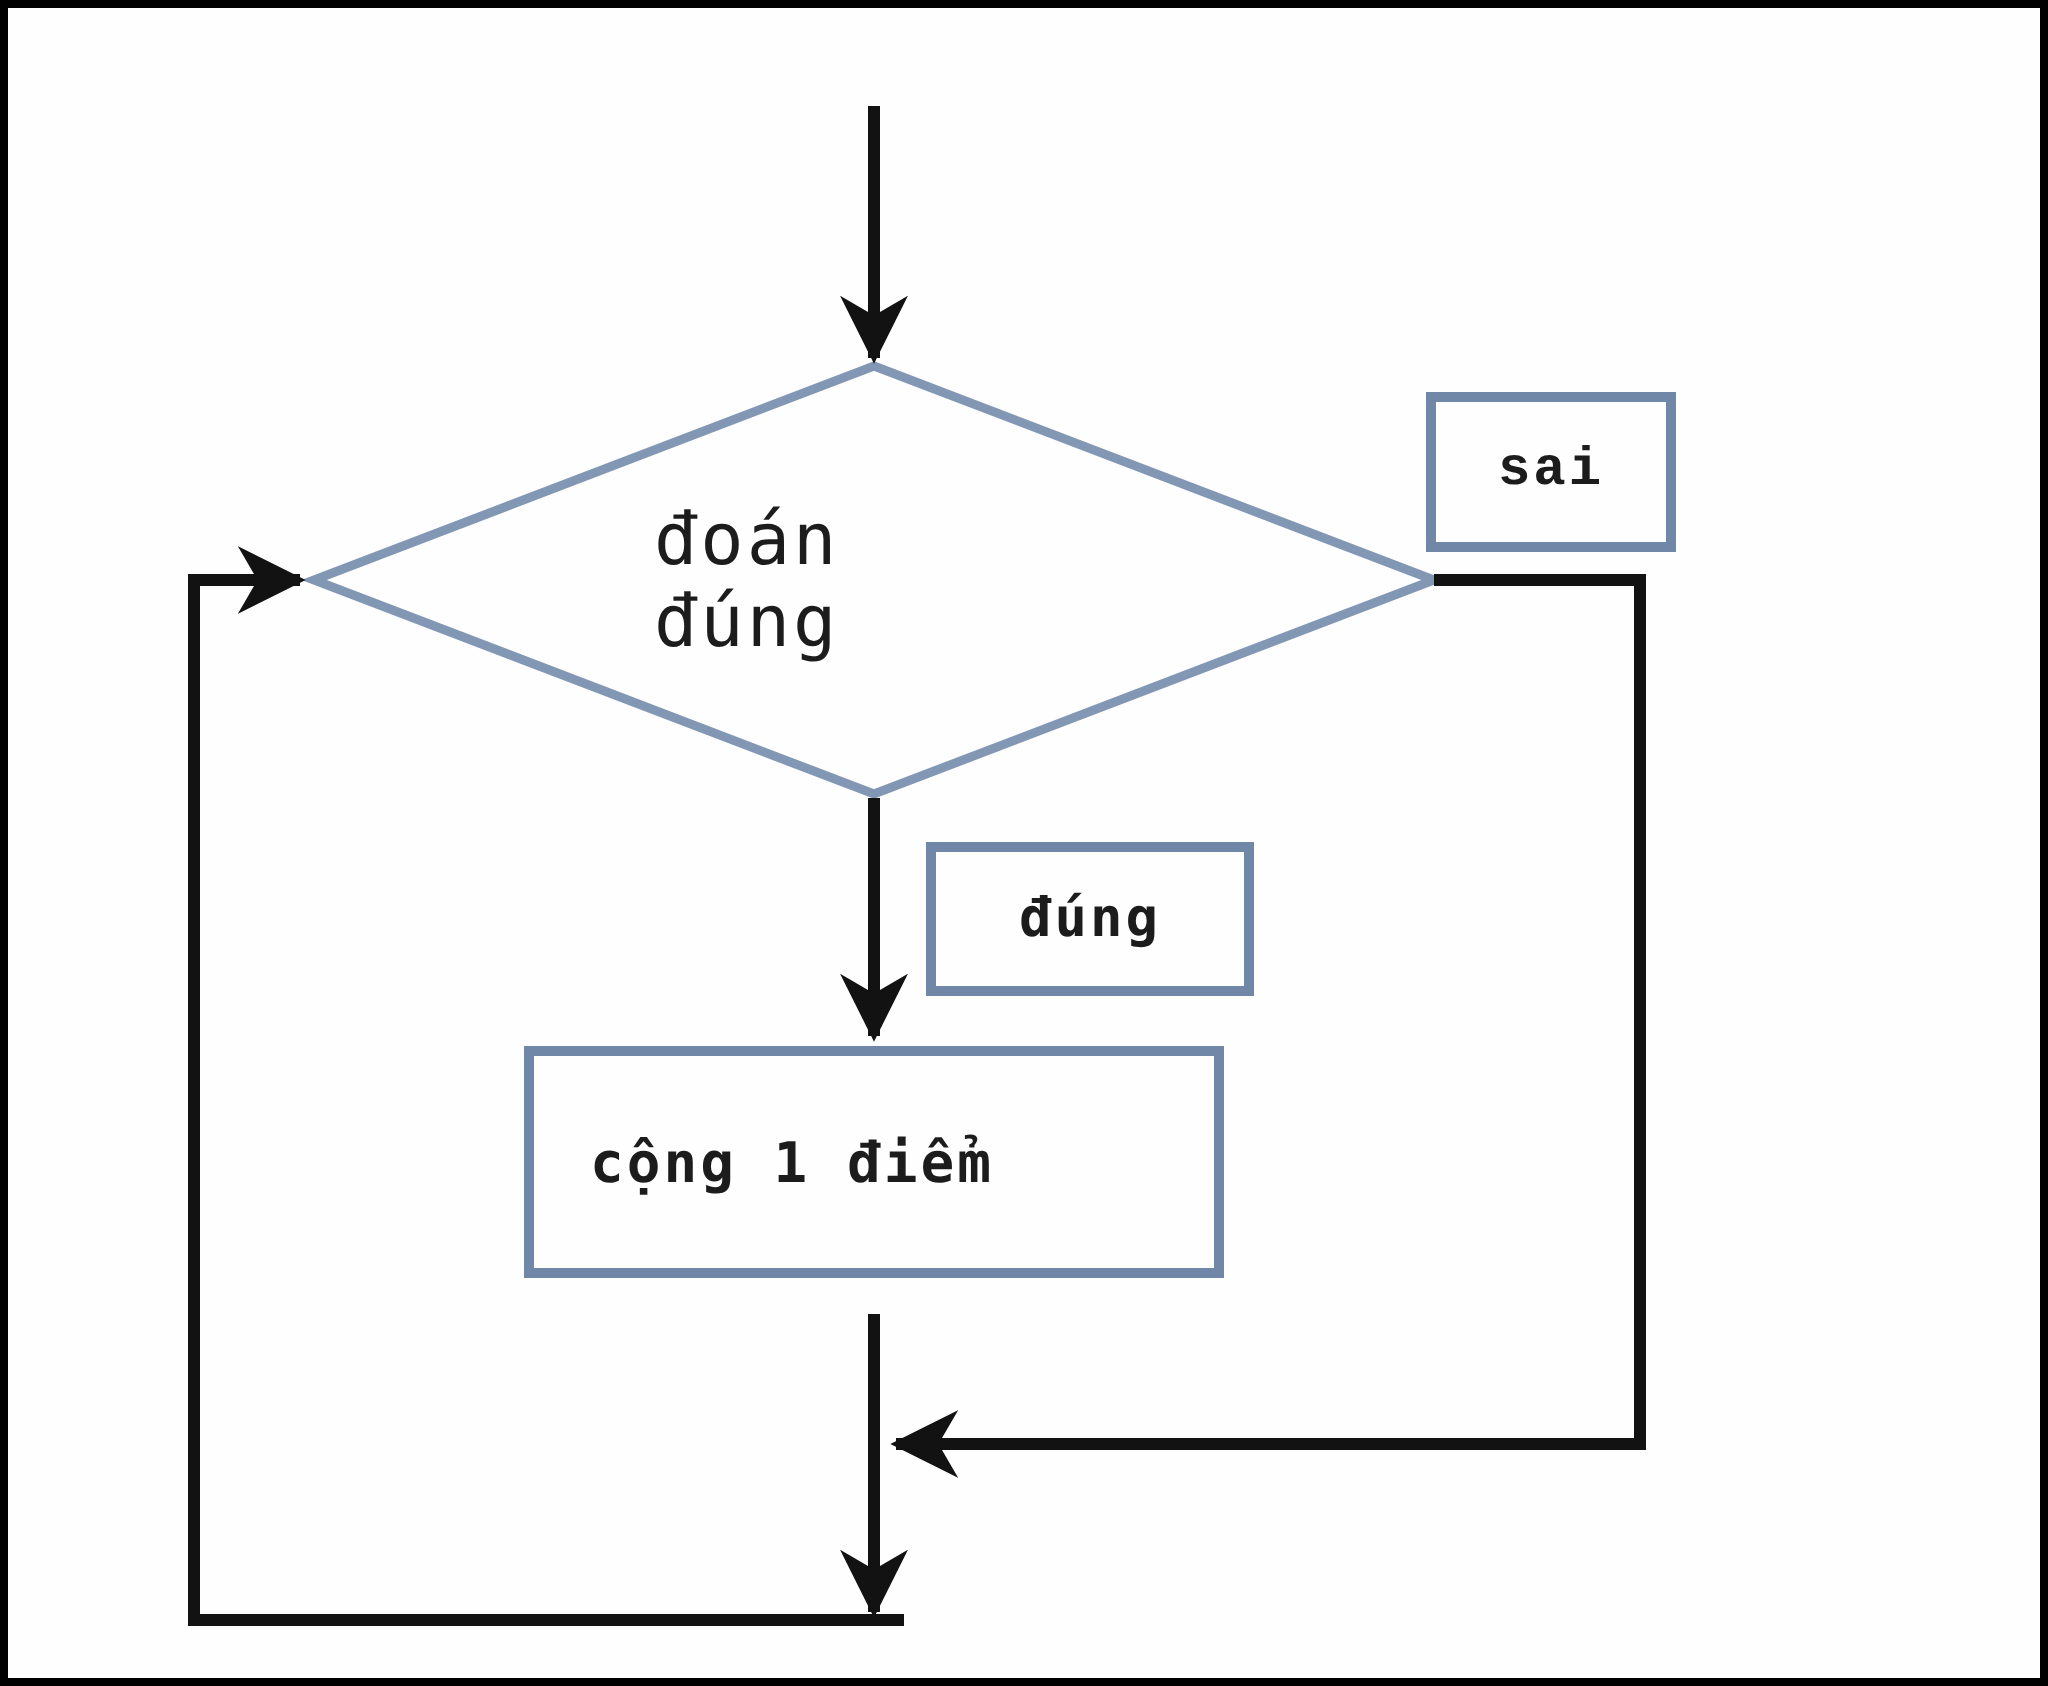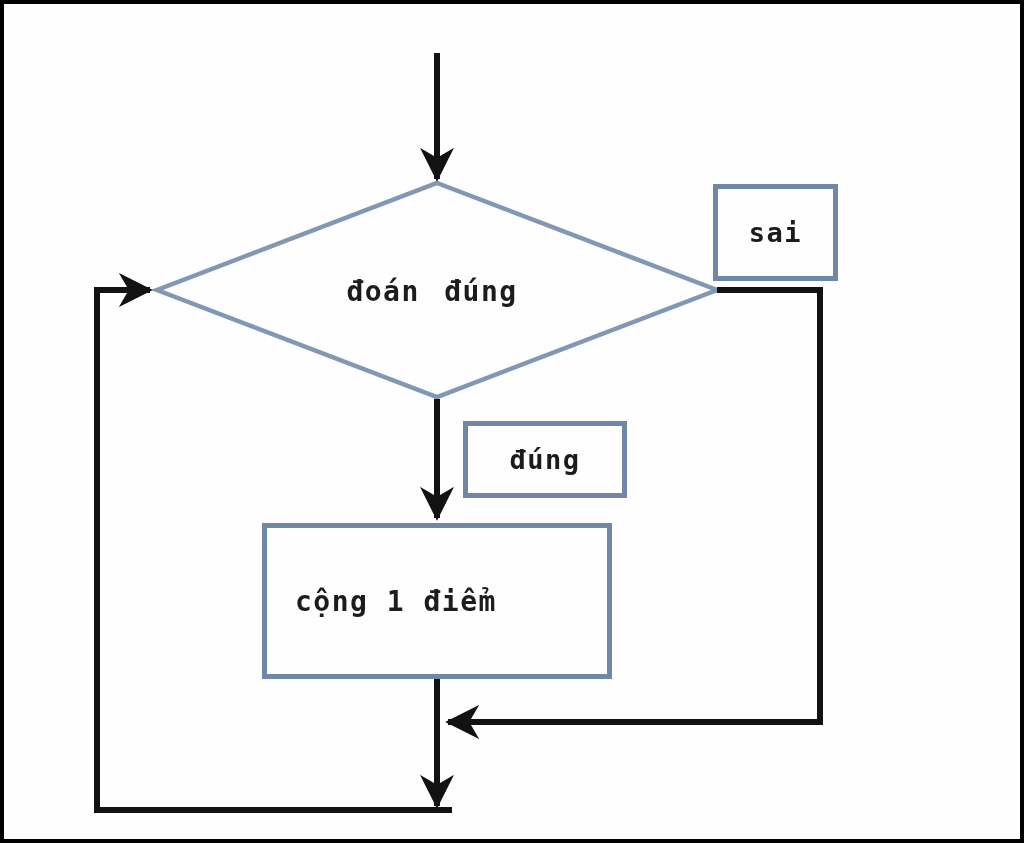--- a/index.html
+++ b/index.html
@@ -30,36 +30,36 @@
     background: #fefefe;
     border: 5px solid #7187a8;
     display: flex;
     align-items: center;
     justify-content: center;
     font-weight: bold;
     font-size: 27px;
     letter-spacing: 1.5px;
     color: #1c1c1c;
   }
-  .sai-box   { left: 709px; top: 180px; width: 125px; height: 97px; }
+  .sai-box   { left: 709px; top: 192px; width: 125px; height: 80px; font-family: Liberation Mono, monospace; }
   .dung-box  { left: 459px; top: 417px; width: 164px; height: 77px; }
   .process-box {
-    left: 258px; top: 519px; width: 350px; height: 156px;
+    left: 258px; top: 519px; width: 350px; height: 116px;
     justify-content: flex-start;
     padding-left: 28px;
     font-size: 28px;
   }
   .diamond-label {
     position: absolute;
     left: 323px; top: 258px; width: 210px; height: 58px;
     display: flex;
     align-items: center;
     justify-content: center;
-    font-weight: bold;
-    font-size: 28px;
+    font-weight: normal;
+    font-size: 36px;
     letter-spacing: 1.5px;
     word-spacing: 6px;
     color: #1c1c1c;
   }
 </style>
 </head>
 <body>
 
 <div class="canvas">
 

